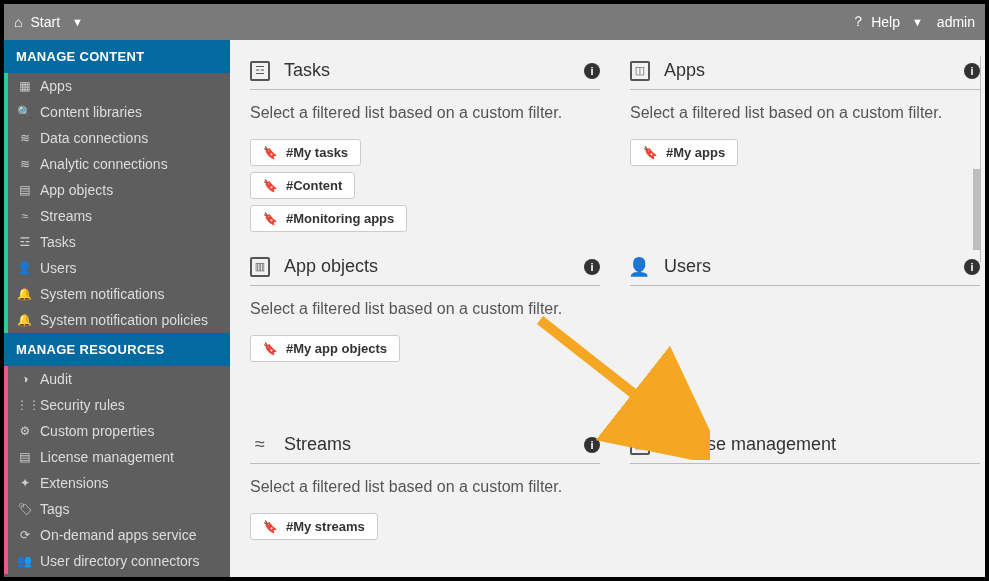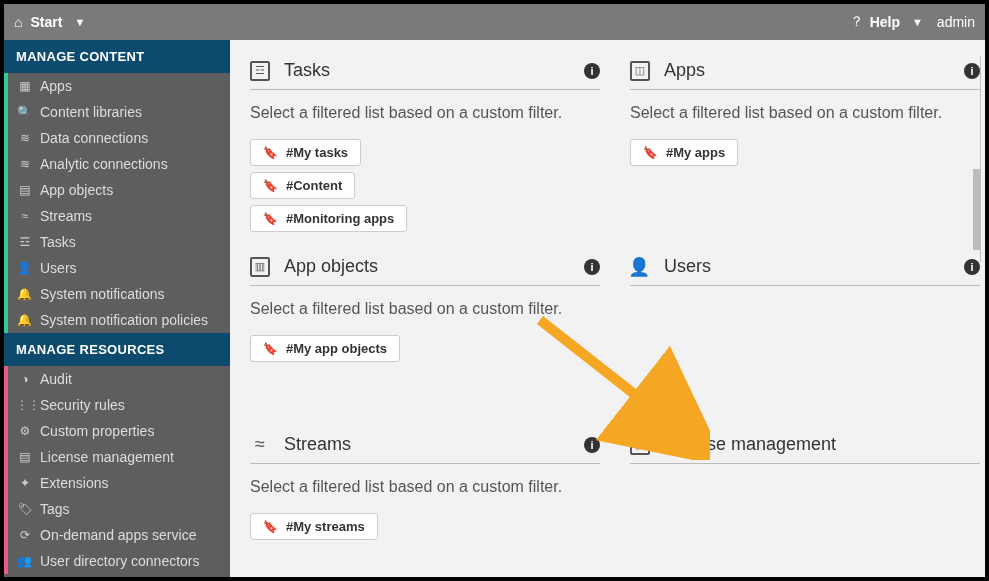--- a/index.html
+++ b/index.html
@@ -1,26 +1,26 @@
 <!DOCTYPE html>
 <html><head>
 <meta charset="utf-8">
 <style>
 *{box-sizing:border-box;margin:0;padding:0;font-family:Arial,Helvetica,sans-serif}
 body{background:#000;width:989px;height:581px;overflow:hidden}
 .frame{position:absolute;top:4px;left:4px;width:981px;height:573px;background:#fff}
 .topbar{height:36px;background:#7a7a7a;color:#fff;display:flex;align-items:center;padding:0 10px;font-size:14px}
 .topbar .home{margin-right:8px}
-.topbar .title{font-weight:bold}
+.topbar .title{font-weight:normal}
 .topbar .chev{margin-left:12px;font-size:11px}
 .topbar .spacer{flex:1}
 .topbar .help-q{margin-right:6px}
-.topbar .help{margin-right:8px;font-weight:bold}
+.topbar .help{margin-right:8px;font-weight:normal}
 .sidebar{position:absolute;top:36px;left:0;width:226px;bottom:0;background:#5e5e5e;color:#ddd;font-size:14px;overflow:hidden}
-.side-head{background:#0c4a6e;color:#fff;font-weight:bold;font-size:13px;padding:9px 12px;letter-spacing:.3px}
+.side-head{background:#0369a1;color:#fff;font-weight:bold;font-size:13px;padding:9px 12px;letter-spacing:.3px}
 .side-item{display:flex;align-items:center;height:26px;padding-left:8px;border-left:4px solid transparent;cursor:pointer}
 .side-item .ic{width:18px;display:inline-block;text-align:center;margin-right:6px;font-size:12px;color:#ccc}
 .sb-c1{border-left-color:#2ecc9a}
 .sb-c2{border-left-color:#e85a8a}
 .main{position:absolute;top:36px;left:226px;right:0;bottom:0;background:#f2f2f2;overflow:hidden}
 .scrollbar{position:absolute;top:14px;right:4px;width:8px;height:210px;background:#bdbdbd;border-radius:4px}
 .card{position:absolute;background:#f2f2f2}
 .card-head{display:flex;align-items:center;border-bottom:1px solid #bbb;padding:6px 0 8px 0}
 .card-head .ci{width:20px;height:20px;border:2px solid #555;border-radius:2px;margin-right:14px;display:inline-flex;align-items:center;justify-content:center;font-size:11px;color:#555}
 .card-head .ct{font-size:18px;color:#333;flex:1}

